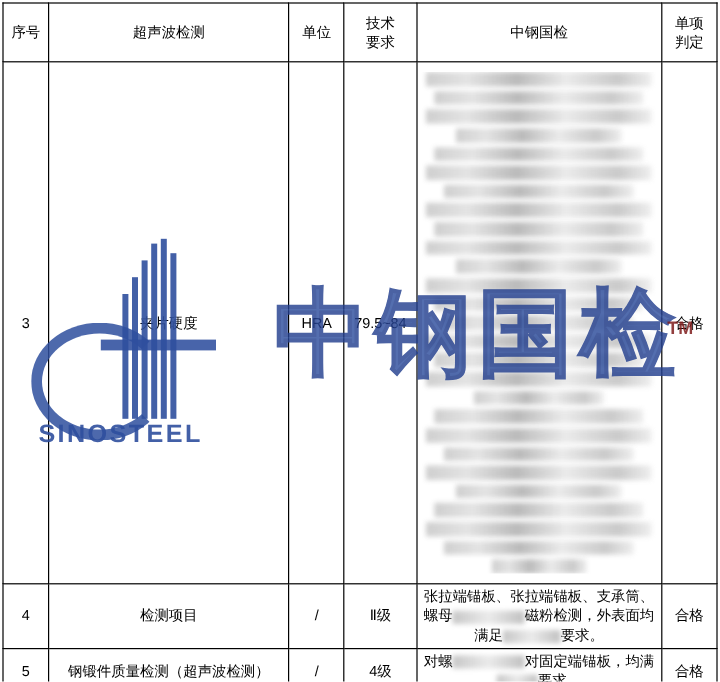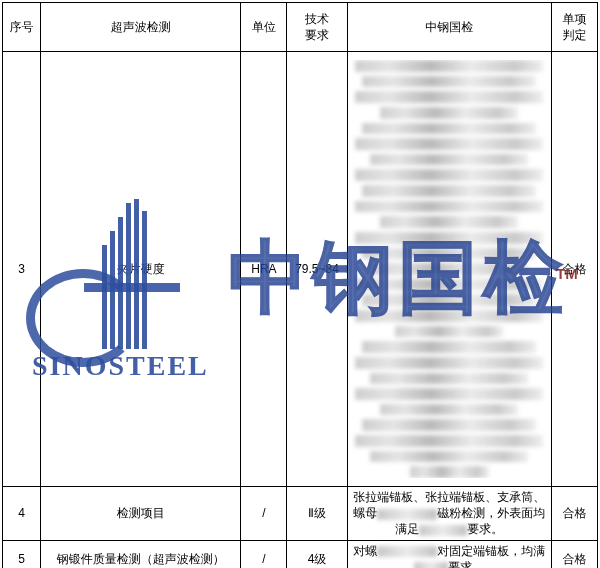--- a/index.html
+++ b/index.html
@@ -148,22 +148,22 @@
     top: 78px;
     font-size: 15px;
     color: #7f1d1d;
     font-weight: bold;
     opacity: 0.85;
   }
   .wm-sub {
     position: absolute;
     left: 16px;
     top: 163px;
-    font-family: Liberation Serif, serif;
-    font-size: 28px;
+    font-family: Liberation Sans, sans-serif;
+    font-size: 21px;
     font-weight: bold;
     letter-spacing: 2px;
     color: #2f4f9e;
     opacity: 0.9;
   }
   .wm-mark {
     position: absolute;
     left: 8px;
     top: 10px;
     width: 190px;

